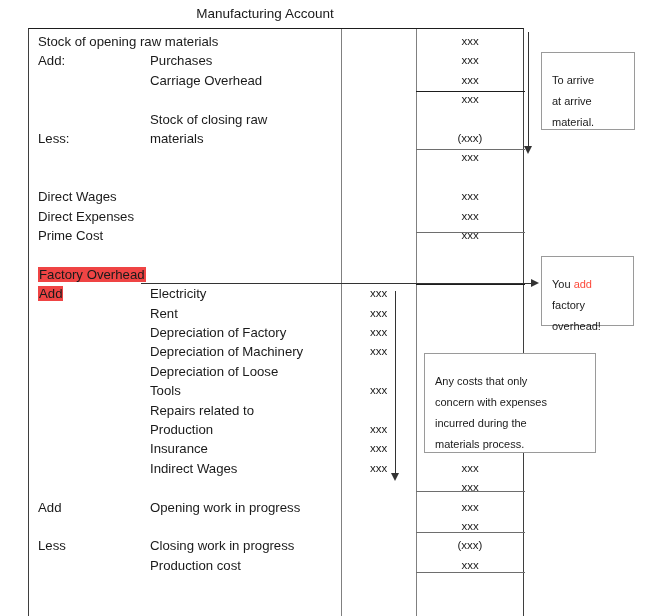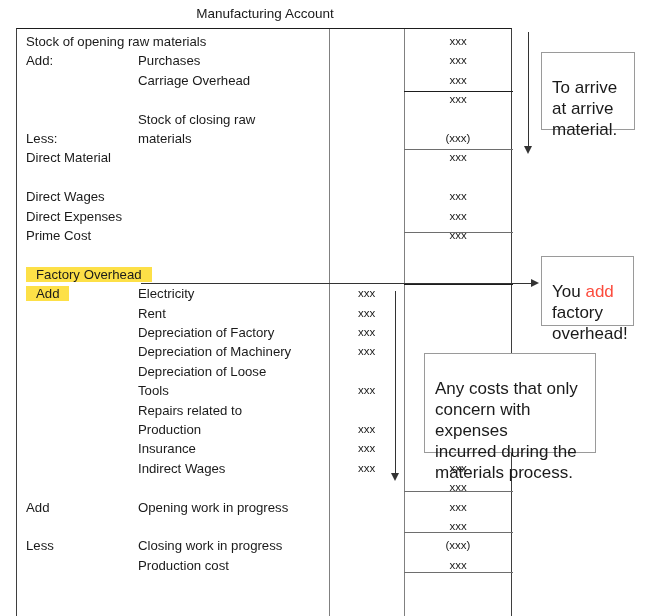--- a/index.html
+++ b/index.html
@@ -32,21 +32,21 @@
     text-align: center;
     font-size: 13.5px;
     line-height: 16px;
     color: #1a1a1a;
     white-space: nowrap;
   }
 
   
   .ledger {
     position: absolute;
-    left: 16px;
+    left: 28px;
     top: 28px;
     width: 496px;
     height: 588px;
     border-left: 1px solid #3f3f3f;
     border-top: 1px solid #1d1d1d;
     border-right: 1px solid #3f3f3f;
     box-sizing: border-box;
   }
   .vrule {
     position: absolute;
@@ -88,22 +88,22 @@
   }
   .c-amt2 {
     position: absolute;
     left: 387px;
     width: 108px;
     top: 0;
     text-align: center;
     font-size: 11.5px;
   }
   .hl {
-    background: #fde047;
-    padding: 0 10px;
+    background: #ef4444;
+    padding: 0 1px;
   }
 
   
   .hrule {
     position: absolute;
     left: 387px;
     width: 109px;
     height: 1px;
     background: #6e6e6e;
   }
@@ -130,24 +130,24 @@
     border-bottom: 4.5px solid transparent;
     border-left: 8px solid #333;
   }
 
   
   .callout {
     position: absolute;
     border: 1px solid #9a9a9a;
     background: #ffffff;
     box-sizing: border-box;
-    font-size: 17px;
+    font-size: 11px;
     line-height: 21px;
     color: #1a1a1a;
-    padding: 24px 9px 7px 10px;
+    padding: 17px 9px 7px 10px;
   }
   .callout .accent { color: #fc4b3c; }
 
   #callout-direct-material { left: 541px; top: 52px;  width: 94px;  height: 78px; }
   #callout-add-overhead    { left: 541px; top: 256px; width: 93px;  height: 70px; }
   #callout-factory-costs   { left: 424px; top: 353px; width: 172px; height: 100px; }
 </style>
 </head>
 <body>
 
@@ -198,21 +198,20 @@
           <span class="c-amt1"></span>
           <span class="c-amt2"></span>
         </div>
         <div class="row" style="top: 100px;">
           <span class="c-label">Less:</span>
           <span class="c-desc">materials</span>
           <span class="c-amt1"></span>
           <span class="c-amt2">(xxx)</span>
         </div>
         <div class="row" style="top: 119.4px;">
-          <span class="c-label">Direct Material</span>
           <span class="c-desc"></span>
           <span class="c-amt1"></span>
           <span class="c-amt2">xxx</span>
         </div>
         <div class="row" style="top: 138.8px;">
           <span class="c-label"></span>
           <span class="c-desc"></span>
           <span class="c-amt1"></span>
           <span class="c-amt2"></span>
         </div>

